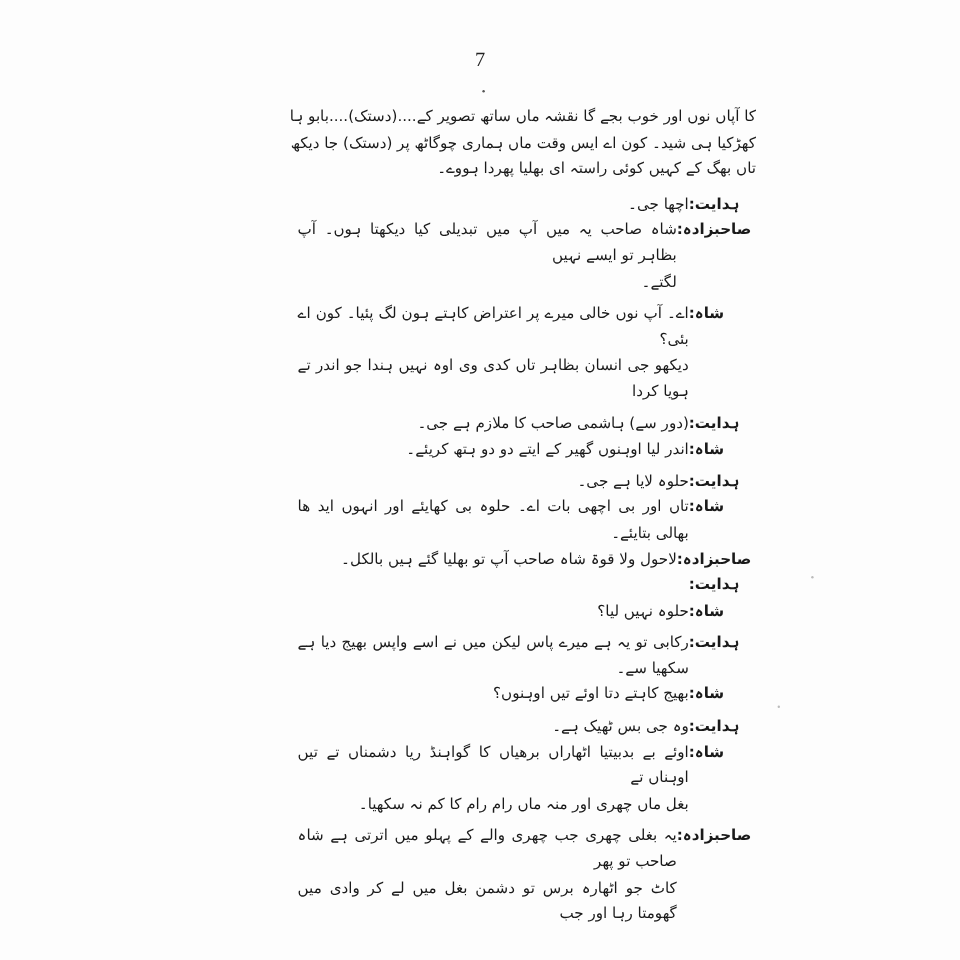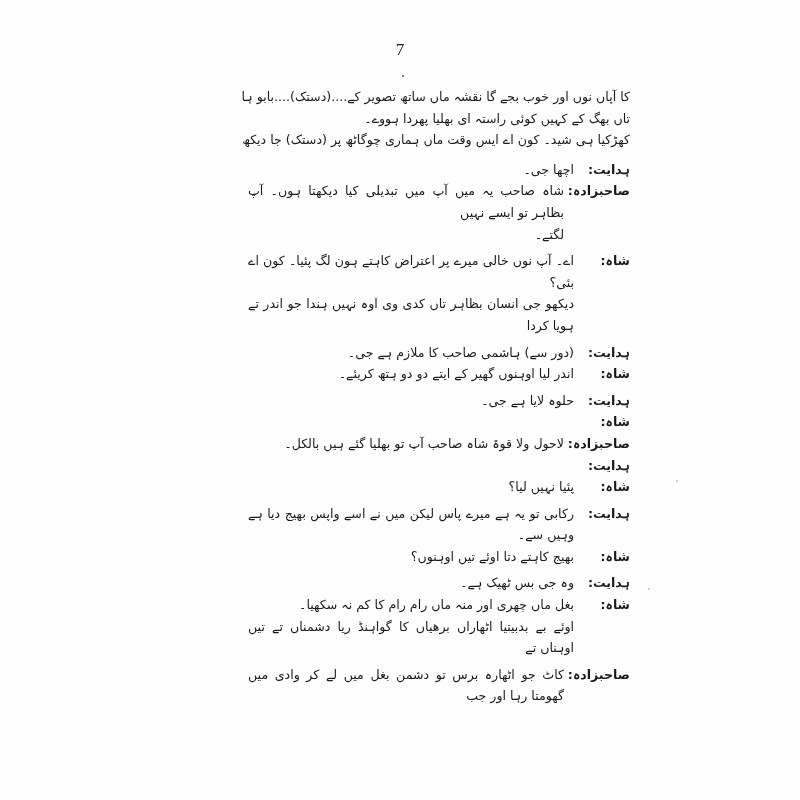--- a/index.html
+++ b/index.html
@@ -47,21 +47,21 @@
       line-height: 21.6px;
     }
     .entry {
       display: flex;
       flex-direction: row;
       align-items: flex-start;
     }
     .speaker {
       width: 56px;
       flex: 0 0 56px;
-      text-align: right;
+      text-align: left;
       white-space: nowrap;
       font-weight: bold;
     }
     .speaker.wide {
       width: 66px;
       flex: 0 0 66px;
     }
     .line-text {
       flex: 1;
       text-align: justify;
@@ -87,22 +87,22 @@
 <div class="page">
   <div class="page-number">7</div>
   <div class="dot"></div>
   <div class="speck" style="top:480px;left:676px;"></div>
   <div class="speck" style="top:588px;left:648px;"></div>
 
   <div class="body-text">
 
     <div class="continuation">
       <div>کا آپاں نوں اور خوب بجے گا نقشہ ماں ساتھ تصویر کے....(دستک)....بابو ہا</div>
+      <div>کھڑکیا ہی شید۔ کون اے ایس وقت ماں ہماری چوگاٹھ پر (دستک) جا دیکھ</div>
       <div>تاں بھگ کے کہیں کوئی راستہ ای بھلیا پھردا ہووے۔</div>
-      <div>کھڑکیا ہی شید۔ کون اے ایس وقت ماں ہماری چوگاٹھ پر (دستک) جا دیکھ</div>
     </div>
     <div class="gap-med"></div>
 
     <div class="entry">
       <span class="speaker">ہدایت:</span>
       <div class="line-text">
         <div>اچھا جی۔</div>
       </div>
     </div>
 
@@ -141,45 +141,48 @@
 
     <div class="entry">
       <span class="speaker">ہدایت:</span>
       <div class="line-text">
         <div>حلوہ لایا ہے جی۔</div>
       </div>
     </div>
 
     <div class="entry">
       <span class="speaker">شاہ:</span>
+      <div class="line-text">
+        <div>تاں اور بی اچھی بات اے۔ حلوہ بی کھایئے اور انہوں اید ھا بھالی بتایئے۔</div>
+      </div>
     </div>
 
     <div class="entry">
       <span class="speaker wide">صاحبزادہ:</span>
       <div class="line-text">
         <div>لاحول ولا قوۃ شاہ صاحب آپ تو بھلیا گئے ہیں بالکل۔</div>
       </div>
     </div>
 
     <div class="entry">
       <span class="speaker">ہدایت:</span>
     </div>
 
     <div class="entry">
       <span class="speaker">شاہ:</span>
       <div class="line-text">
-        <div>پئیا نہیں لیا؟</div>
-      </div>
-    </div>
-    <div class="gap-small"></div>
-
-    <div class="entry">
-      <span class="speaker">ہدایت:</span>
-      <div class="line-text">
-        <div>رکابی تو یہ ہے میرے پاس لیکن میں نے اسے واپس بھیج دیا ہے وہیں سے۔</div>
+        <div>حلوہ نہیں لیا؟</div>
+      </div>
+    </div>
+    <div class="gap-small"></div>
+
+    <div class="entry">
+      <span class="speaker">ہدایت:</span>
+      <div class="line-text">
+        <div>رکابی تو یہ ہے میرے پاس لیکن میں نے اسے واپس بھیج دیا ہے سکھیا سے۔</div>
       </div>
     </div>
 
     <div class="entry">
       <span class="speaker">شاہ:</span>
       <div class="line-text">
         <div>بھیج کاہتے دتا اوئے تیں اوہنوں؟</div>
       </div>
     </div>
     <div class="gap-small"></div>
@@ -187,28 +190,29 @@
     <div class="entry">
       <span class="speaker">ہدایت:</span>
       <div class="line-text">
         <div>وہ جی بس ٹھیک ہے۔</div>
       </div>
     </div>
 
     <div class="entry">
       <span class="speaker">شاہ:</span>
       <div class="line-text">
+        <div>اوئے بے بدبیتیا اٹھاراں برھیاں کا گواہنڈ ریا دشمناں تے تیں اوہناں تے</div>
         <div>بغل ماں چھری اور منہ ماں رام رام کا کم نہ سکھیا۔</div>
-        <div>اوئے بے بدبیتیا اٹھاراں برھیاں کا گواہنڈ ریا دشمناں تے تیں اوہناں تے</div>
       </div>
     </div>
     <div class="gap-small"></div>
 
     <div class="entry">
       <span class="speaker wide">صاحبزادہ:</span>
       <div class="line-text">
+        <div>یہ بغلی چھری جب چھری والے کے پہلو میں اترتی ہے شاہ صاحب تو پھر</div>
         <div>کاٹ جو اٹھارہ برس تو دشمن بغل میں لے کر وادی میں گھومتا رہا اور جب</div>
 
       </div>
     </div>
 
   </div>
 </div>
 
 </body></html>

